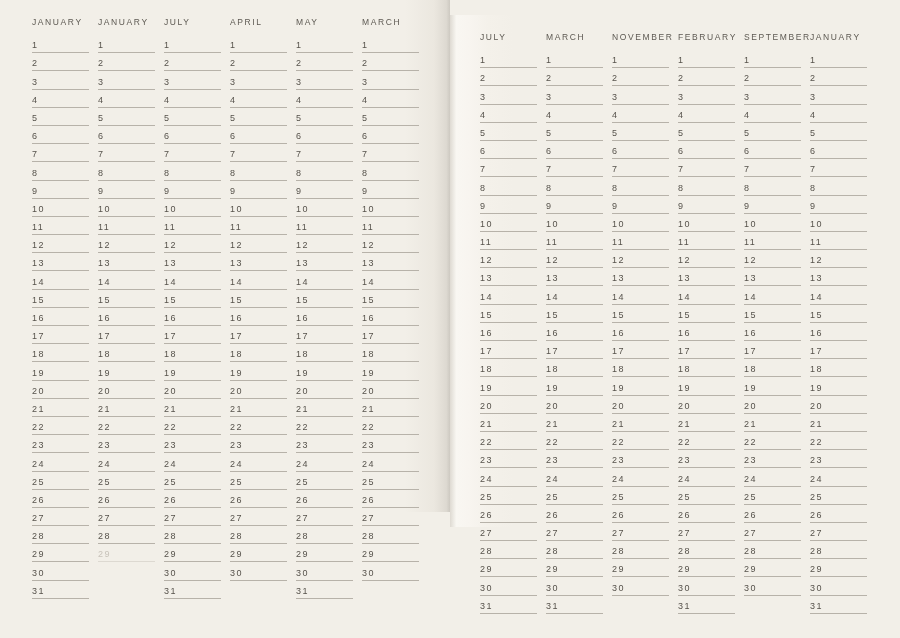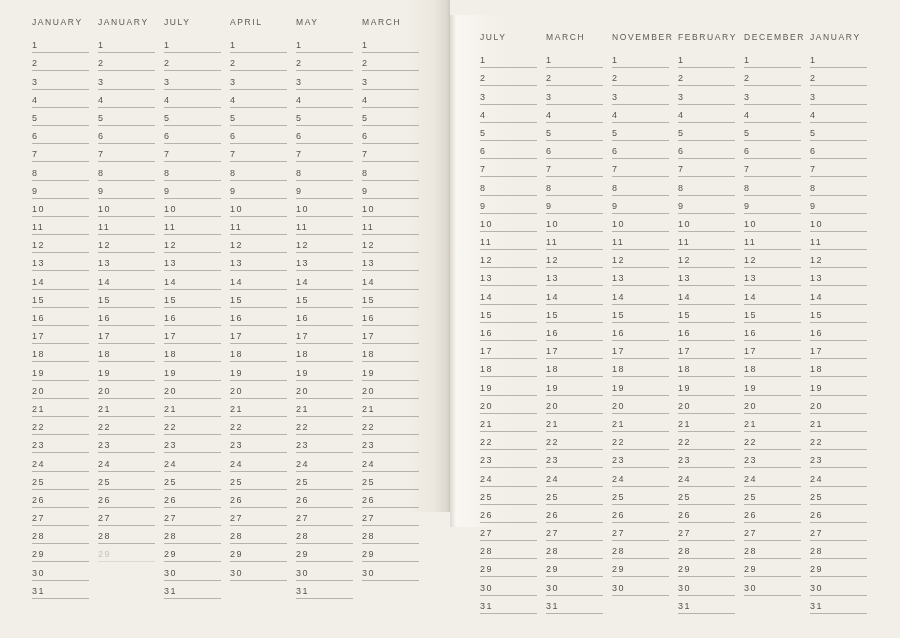--- a/index.html
+++ b/index.html
@@ -1017,21 +1017,21 @@
             <span class="num">29</span>
           </div>
           <div class="day">
             <span class="num">30</span>
           </div>
           <div class="day">
             <span class="num">31</span>
           </div>
         </div>
         <div class="month">
-          <div class="month-label">DECEMBER</div>
+          <div class="month-label">SEPTEMBER</div>
           <div class="day">
             <span class="num">1</span>
           </div>
           <div class="day">
             <span class="num">2</span>
           </div>
           <div class="day">
             <span class="num">3</span>
           </div>
           <div class="day">

